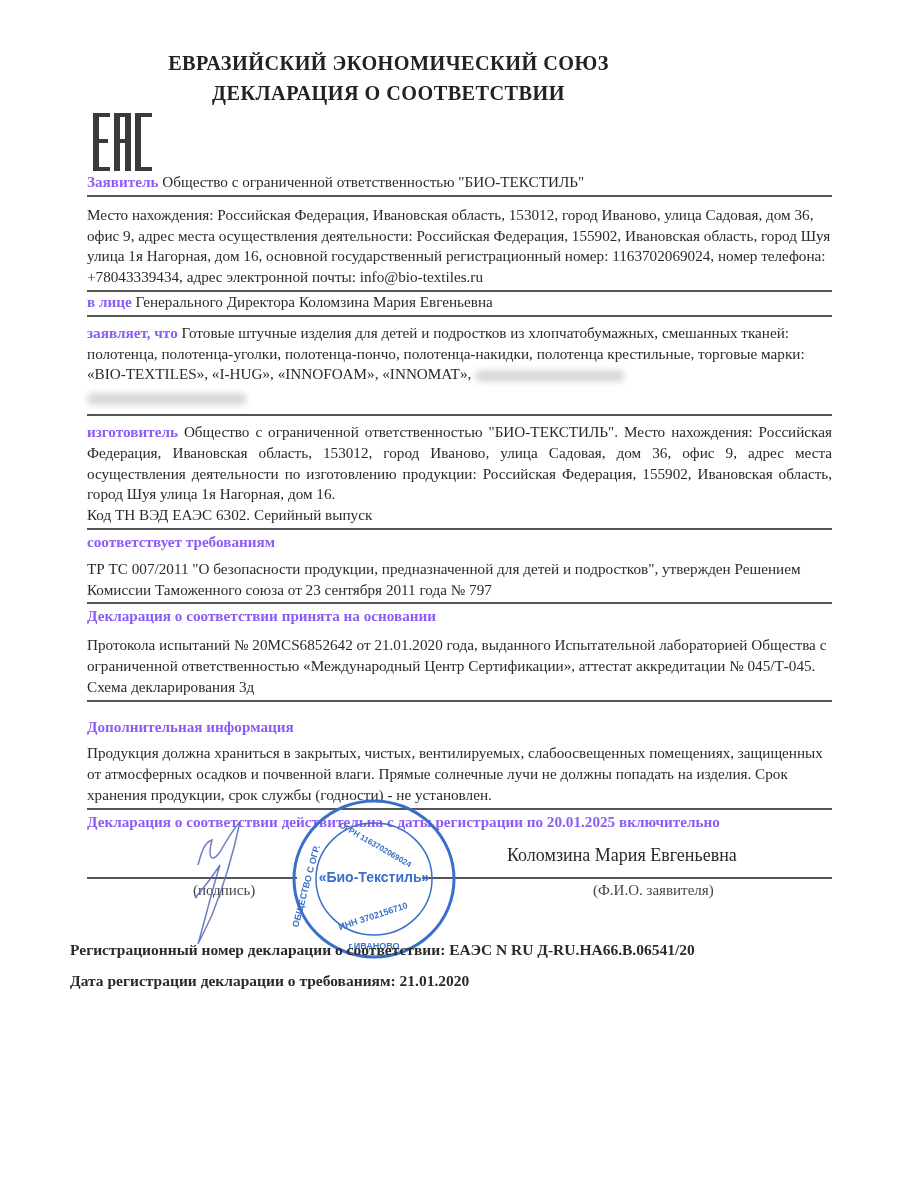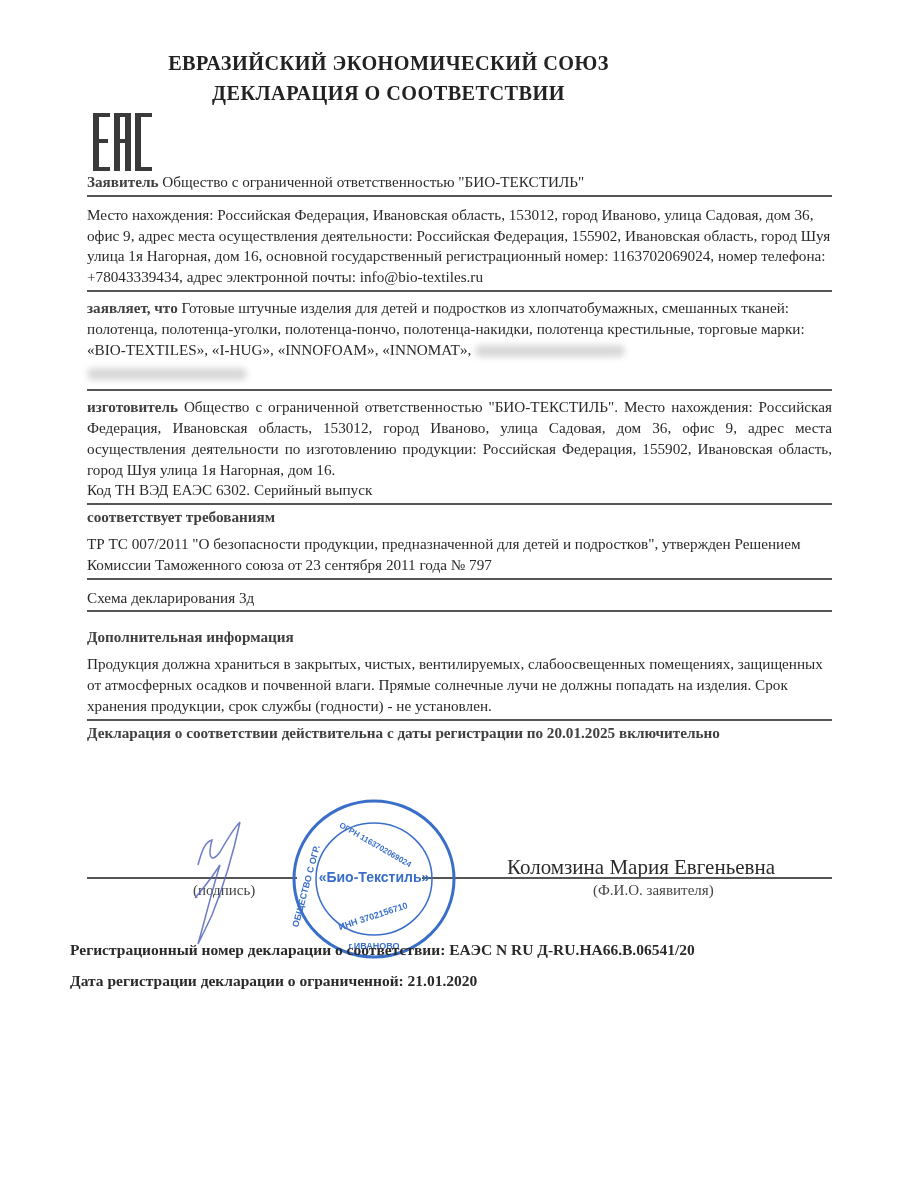--- a/index.html
+++ b/index.html
@@ -7,28 +7,28 @@
     width: 900px; height: 1200px; background: #ffffff; position: relative; overflow: hidden;
     font-family: "Liberation Serif", "DejaVu Serif", serif; color: #2a2a2a;
   }
   .header { position: absolute; top: 48px; left: 0; width: 777px; text-align: center; }
   .header div { font-family: "Liberation Serif", serif; font-weight: bold; font-size: 22px; letter-spacing: 0.5px; color: #222; line-height: 30px; transform: scaleX(0.92); }
   .eac { position: absolute; left: 93px; top: 113px; width: 60px; height: 58px; }
   .eac svg { width: 60px; height: 58px; }
   .body { position: absolute; left: 87px; top: 172px; width: 745px; font-size: 15.2px; line-height: 20.8px; }
   .row { position: relative; }
   .row.rule { border-bottom: 2px solid #555; }
-  .lbl { font-weight: bold; color: #404040; }
+  .lbl { font-weight: bold; color: #8b5cf6; }
   .just { text-align: justify; }
   .blur { display: inline-block; background: #d8d8d8; filter: blur(3px); height: 12px; vertical-align: middle; border-radius: 6px; }
   .sig-area { position: absolute; left: 87px; top: 835px; width: 745px; height: 100px; }
   .sig-line-left { position: absolute; left: 0px; top: 42px; width: 210px; border-bottom: 2px solid #555; }
   .sig-line-right { position: absolute; left: 335px; top: 42px; width: 410px; border-bottom: 2px solid #555; }
   .sig-cap { position: absolute; font-size: 15px; color: #444; margin-left: 24px; }
-  .name-text { position: absolute; left: 420px; top: 20px; font-size: 21px; }
+  .name-text { position: absolute; left: 420px; top: 10px; font-size: 18px; }
   .stamp { position: absolute; left: 289px; top: 797px; width: 170px; height: 165px; }
   .signature { position: absolute; left: 150px; top: 820px; width: 130px; height: 125px; }
   .bottom { position: absolute; left: 70px; width: 760px; font-weight: bold; font-size: 15.5px; }
 </style>
 </head>
 <body>
 
 <div class="header">
   <div>ЕВРАЗИЙСКИЙ ЭКОНОМИЧЕСКИЙ СОЮЗ</div>
   <div>ДЕКЛАРАЦИЯ О СООТВЕТСТВИИ</div>
@@ -52,36 +52,43 @@
   </svg>
 </div>
 
 <div class="body">
   <div class="row rule" style="padding-bottom:2px;">
     <span class="lbl">Заявитель</span><span> Общество с ограниченной ответственностью "БИО-ТЕКСТИЛЬ"</span>
   </div>
   <div class="row rule" style="padding-top:8px;padding-bottom:2px;">
     <span>Место нахождения: Российская Федерация, Ивановская область, 153012, город Иваново, улица Садовая, дом 36, офис 9, адрес места осуществления деятельности: Российская Федерация, 155902, Ивановская область, город Шуя улица 1я Нагорная, дом 16, основной государственный регистрационный номер: 1163702069024, номер телефона: +78043339434, адрес электронной почты: info@bio-textiles.ru</span>
   </div>
+  <div class="row rule" style="padding-bottom:2px;">
+    <span class="lbl">в лице</span><span> Генерального Директора Коломзина Мария Евгеньевна</span>
+  </div>
   <div class="row rule" style="padding-top:6px;padding-bottom:8px;">
     <span class="lbl">заявляет, что</span><span> Готовые штучные изделия для детей и подростков из хлопчатобумажных, смешанных тканей: полотенца, полотенца-уголки, полотенца-пончо, полотенца-накидки, полотенца крестильные, торговые марки: «BIO-TEXTILES», «I-HUG», «INNOFOAM», «INNOMAT»,</span>
     <span class="blur" style="width:150px;"></span><br>
     <span class="blur" style="width:160px;margin-top:4px;"></span>
   </div>
   <div class="row rule" style="padding-top:6px;padding-bottom:2px;">
     <div class="just"><span class="lbl">изготовитель</span><span> Общество с ограниченной ответственностью "БИО-ТЕКСТИЛЬ". Место нахождения: Российская Федерация, Ивановская область, 153012, город Иваново, улица Садовая, дом 36, офис 9, адрес места осуществления деятельности по изготовлению продукции: Российская Федерация, 155902, Ивановская область, город Шуя улица 1я Нагорная, дом 16.</span></div>
     <div>Код ТН ВЭД ЕАЭС 6302. Серийный выпуск</div>
   </div>
   <div class="row" style="padding-top:2px;">
     <span class="lbl">соответствует требованиям</span>
   </div>
   <div class="row rule" style="padding-top:6px;padding-bottom:2px;">
     <span>ТР ТС 007/2011 "О безопасности продукции, предназначенной для детей и подростков", утвержден Решением Комиссии Таможенного союза от 23 сентября 2011 года № 797</span>
   </div>
+  <div class="row" style="padding-top:2px;">
+    <span class="lbl">Декларация о соответствии принята на основании</span>
+  </div>
   <div class="row rule" style="padding-top:8px;padding-bottom:2px;">
+    <div>Протокола испытаний № 20MCS6852642 от 21.01.2020 года, выданного Испытательной лабораторией Общества с ограниченной ответственностью «Международный Центр Сертификации», аттестат аккредитации № 045/Т-045.</div>
     <div>Схема декларирования 3д</div>
   </div>
   <div class="row" style="padding-top:2px;margin-top:13px;">
     <span class="lbl">Дополнительная информация</span>
   </div>
   <div class="row rule" style="padding-top:6px;padding-bottom:2px;">
     <span>Продукция должна храниться в закрытых, чистых, вентилируемых, слабоосвещенных помещениях, защищенных от атмосферных осадков и почвенной влаги. Прямые солнечные лучи не должны попадать на изделия. Срок хранения продукции, срок службы (годности) - не установлен.</span>
   </div>
   <div class="row" style="padding-top:2px;">
     <span class="lbl">Декларация о соответствии действительна с даты регистрации по 20.01.2025 включительно</span>
@@ -115,14 +122,14 @@
       <text x="85" y="50" font-size="8" text-anchor="middle" transform="rotate(30 85 50)">ОГРН 1163702069024</text>
       <text x="20" y="90" font-size="9" text-anchor="middle" transform="rotate(-75 20 90)">ОБЩЕСТВО С ОГР.</text>
     </g>
   </svg>
 </div>
 
 <div class="bottom" style="top:941px;">
   <span>Регистрационный номер декларации о соответствии: </span><span>ЕАЭС N RU Д-RU.НА66.В.06541/20</span>
 </div>
 <div class="bottom" style="top:972px;">
-  <span>Дата регистрации декларации о ограниченной: </span><span>21.01.2020</span>
+  <span>Дата регистрации декларации о требованиям: </span><span>21.01.2020</span>
 </div>
 
 </body></html>

